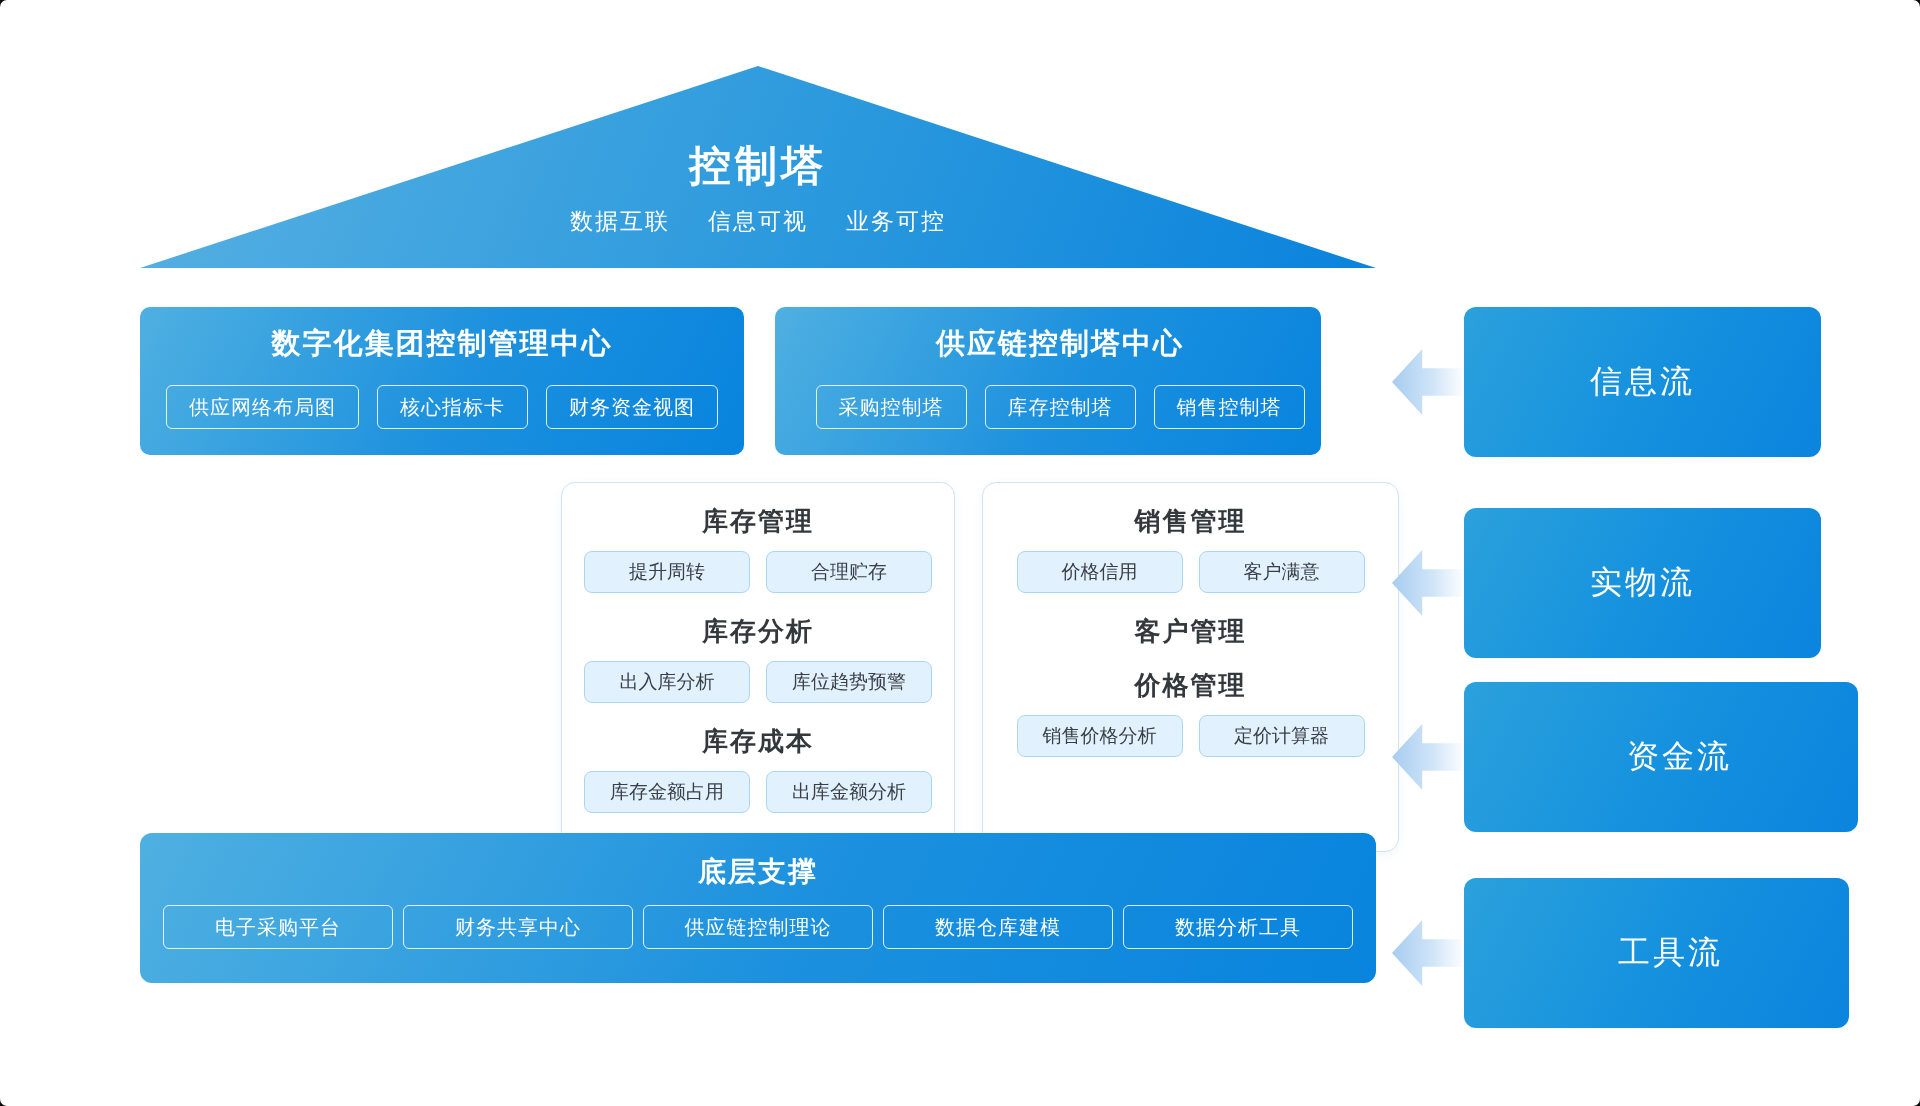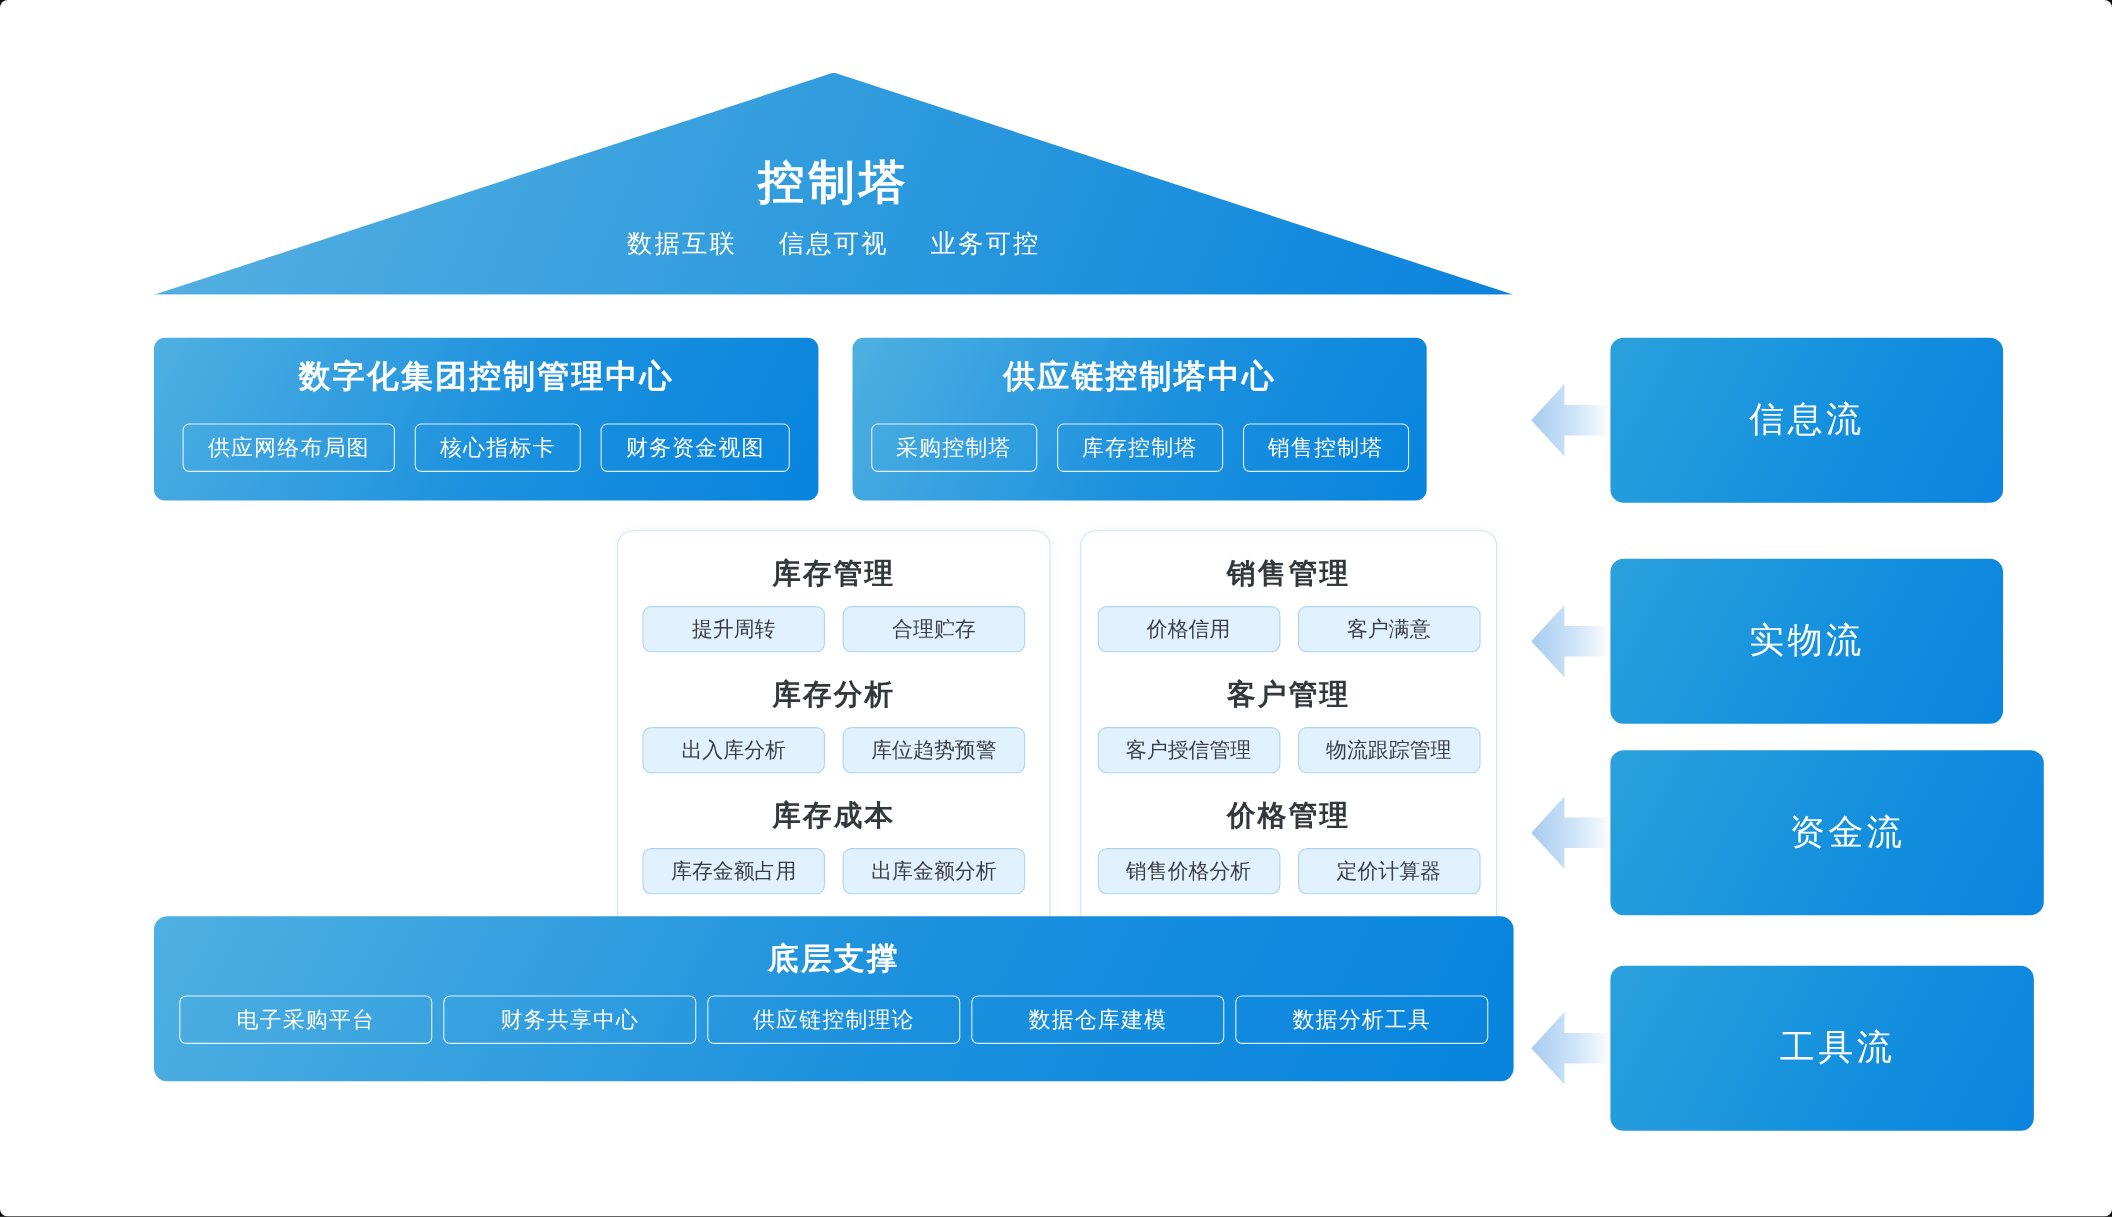--- a/index.html
+++ b/index.html
@@ -17,34 +17,34 @@
   
   .blue-card{position:absolute;border-radius:10px;color:#fff;display:flex;flex-direction:column;align-items:center;
     background:linear-gradient(118deg,#4fb0e1 0%,#1b90de 55%,#0884de 100%);}
   .blue-card .bc-title{margin-top:18px;font-size:29px;font-weight:700;line-height:36px;letter-spacing:2px;}
   .tag-row{display:flex;justify-content:center;margin-top:24px;gap:18px;}
   .tag-outline{height:44px;display:flex;align-items:center;justify-content:center;
     border:1px solid rgba(255,255,255,.85);border-radius:6px;padding:0 22px;
     font-size:20px;color:#ffffff;letter-spacing:1px;white-space:nowrap;box-sizing:border-box;}
 
   #center-card-1{left:140px;top:307px;width:604px;height:148px;}
-  #center-card-2{left:775px;top:307px;width:522px;height:148px;}
+  #center-card-2{left:775px;top:307px;width:522px;height:148px;padding-left:24px;}
 
   #foundation{left:140px;top:833px;width:1236px;height:150px;border-radius:12px;}
   #foundation .bc-title{margin-top:22px;font-size:28px;line-height:34px;}
   #foundation .tag-row{margin-top:16px;gap:10px;}
   #foundation .tag-outline{width:230px;padding:0;}
 
   
   .panel{position:absolute;top:482px;height:370px;background:#ffffff;border:1px solid #cfe4f6;border-radius:14px;
     box-sizing:border-box;display:flex;flex-direction:column;align-items:center;
     box-shadow:0 3px 10px rgba(110,160,210,.10);}
   #panel-1{left:140px;width:395px;}
   #panel-2{left:561px;width:394px;}
-  #panel-3{left:982px;width:379px;}
+  #panel-3{left:982px;width:417px;}
   .sec-title{margin-top:22px;font-size:26px;font-weight:700;line-height:32px;color:#33383d;letter-spacing:2px;}
   .ptag-row{display:flex;gap:16px;margin-top:14px;}
   .ptag{width:166px;height:42px;display:flex;align-items:center;justify-content:center;box-sizing:border-box;
     background:#e2f1fe;border:1px solid #abd6f3;border-radius:8px;
     font-size:19px;color:#3a3f45;white-space:nowrap;}
 
   
   .flow-box{position:absolute;left:1464px;width:357px;height:150px;border-radius:12px;
     background:linear-gradient(118deg,#2ba1dc 0%,#1490de 55%,#0b84de 100%);
     display:flex;align-items:center;justify-content:center;
@@ -106,24 +106,20 @@
     </div>
   </div>
 
   <div id="panel-3" class="panel">
     <div class="sec-title">销售管理</div>
     <div class="ptag-row">
       <div class="ptag">价格信用</div>
       <div class="ptag">客户满意</div>
     </div>
     <div class="sec-title">客户管理</div>
-    <div class="ptag-row">
-      <div class="ptag">客户授信管理</div>
-      <div class="ptag">物流跟踪管理</div>
-    </div>
     <div class="sec-title">价格管理</div>
     <div class="ptag-row">
       <div class="ptag">销售价格分析</div>
       <div class="ptag">定价计算器</div>
     </div>
   </div>
 
   <div id="foundation" class="blue-card">
     <div class="bc-title">底层支撑</div>
     <div class="tag-row">

